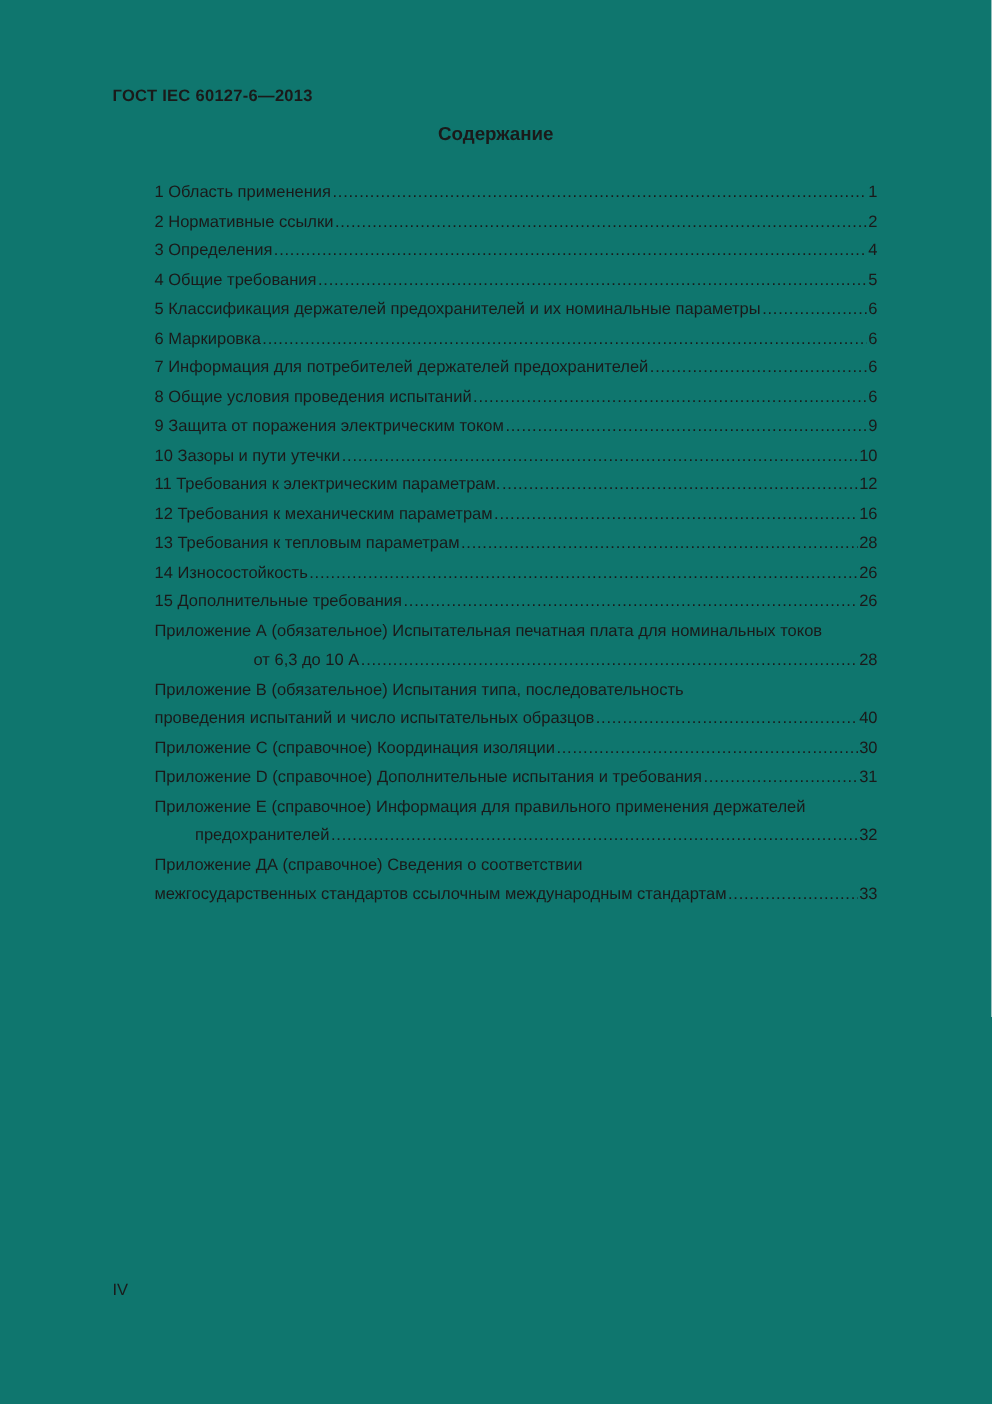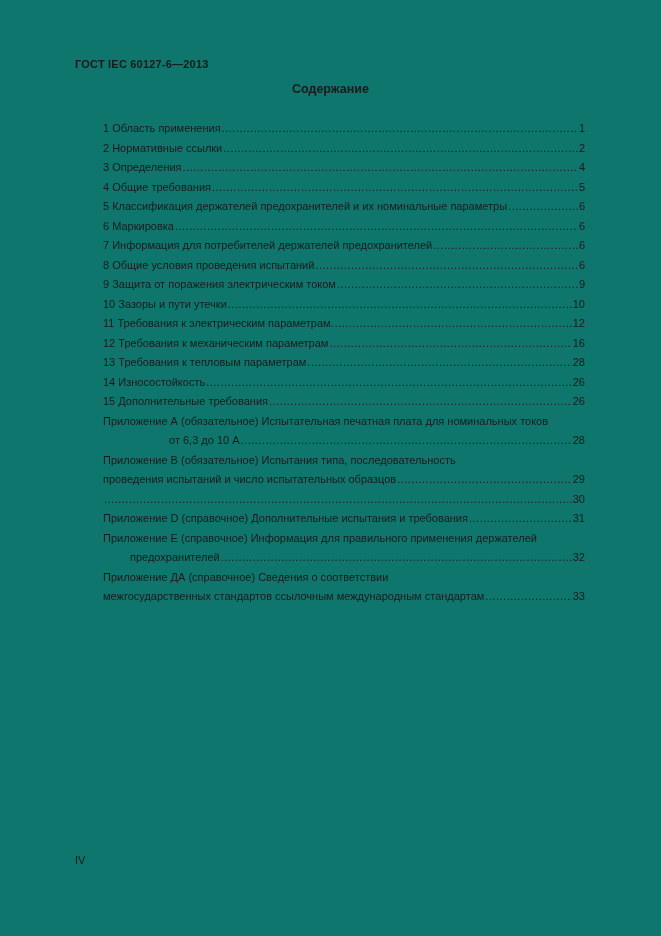--- a/index.html
+++ b/index.html
@@ -167,23 +167,24 @@
         <span class="toc-text">от 6,3 до 10 А</span>
         <span class="toc-dots"></span>
         <span class="toc-page">28</span>
       </div>
       <div class="toc-line indent-0">
         <span class="toc-text">Приложение В (обязательное) Испытания типа, последовательность</span>
       </div>
       <div class="toc-line indent-0">
         <span class="toc-text">проведения испытаний и число испытательных образцов </span>
         <span class="toc-dots"></span>
-        <span class="toc-page">29</span>
-      </div>
-      <div class="toc-line indent-0">
+        <span class="toc-page">40</span>
+      </div>
+      <div class="toc-line indent-0">
+        <span class="toc-text">Приложение С (справочное) Координация изоляции </span>
         <span class="toc-dots"></span>
         <span class="toc-page">30</span>
       </div>
       <div class="toc-line indent-0">
         <span class="toc-text">Приложение D (справочное) Дополнительные испытания и требования </span>
         <span class="toc-dots"></span>
         <span class="toc-page">31</span>
       </div>
       <div class="toc-line indent-0">
         <span class="toc-text">Приложение Е (справочное) Информация для правильного применения держателей</span>

